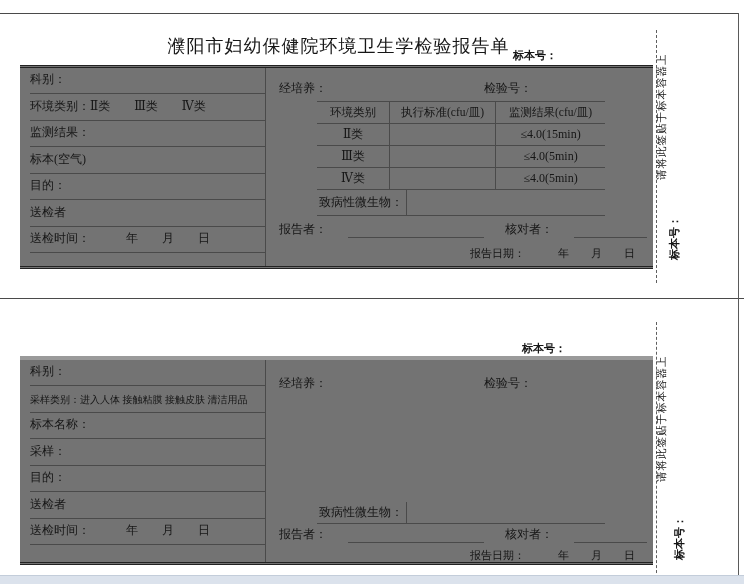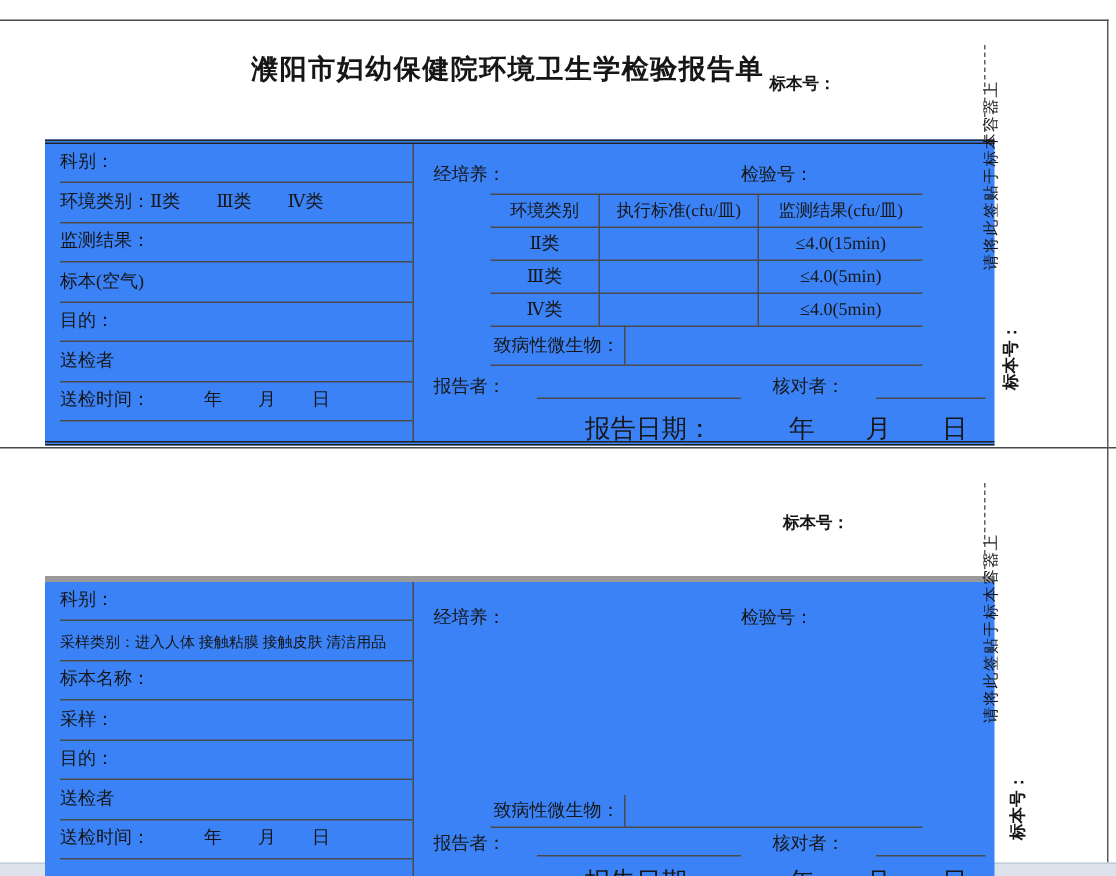--- a/index.html
+++ b/index.html
@@ -11,29 +11,29 @@
   .rule{position:absolute;border-top:1px solid #4a4a4a;}
   .rule.top{left:0;top:13px;width:739px;}
   .rule.mid{left:0;top:298px;width:744px;}
   .vrule{position:absolute;left:738px;top:13px;height:562px;border-left:1px solid #5a5a5a;}
   .dash{position:absolute;border-left:1px dashed #5f5f5f;}
   .dash.d1{left:656px;top:30px;height:253px;}
   .dash.d2{left:656px;top:322px;height:256px;}
   .strip{position:absolute;left:0;top:575px;width:744px;height:9px;background:#dbe2ec;border-top:1px solid #c3cdda;}
 
   
-  .title{position:absolute;left:22px;width:633px;text-align:center;font-weight:bold;font-size:18px;letter-spacing:1px;white-space:nowrap;}
+  .title{position:absolute;left:22px;width:633px;text-align:center;font-weight:normal;font-size:18px;letter-spacing:1px;white-space:nowrap;}
   .title.t1{top:34px;}
   .title.t2{top:329px;width:573px;}
   .specno{position:absolute;font-size:11px;font-weight:bold;white-space:nowrap;}
   .specno.s1{left:513px;top:48px;}
   .specno.s2{left:522px;top:341px;}
 
   
-  .tbl{position:absolute;left:30px;width:633px;box-sizing:border-box;display:flex;background:#3b82f6;margin-top:28px;}
+  .tbl{position:absolute;left:20px;width:633px;box-sizing:border-box;display:flex;background:#737373;}
   .tbl.tbl1{top:65px;height:204px;border-top:3px double #222;border-bottom:3px double #222;}
   .tbl.tbl2{top:356px;height:209px;border-top:4px solid #9a9a9a;border-bottom:3px double #222;}
 
   .lcol{width:246px;border-right:1px solid #4a4a4a;display:flex;flex-direction:column;box-sizing:border-box;}
   .lrow{flex:1;margin-left:10px;border-bottom:1px solid #4a4a4a;display:flex;align-items:flex-end;padding-bottom:5px;font-size:12px;white-space:nowrap;overflow:visible;}
   .lrow.compact{font-size:10px;letter-spacing:0;}
   .lspacer1{height:13px;}
   .lspacer2{height:17px;}
 
   .rcol{flex:1;position:relative;font-size:12px;}
@@ -57,21 +57,21 @@
   .pfill{flex:1;align-self:stretch;}
 
   .sigrow{position:absolute;left:12px;right:6px;height:18px;display:flex;align-items:flex-end;font-size:12px;white-space:nowrap;gap:20px;}
   .sigrow.r1{top:152px;}
   .sigrow.r2{top:165px;}
   .sfill{border-bottom:1px solid #4a4a4a;height:14px;}
   .sfill.f1{width:136px;}
   .sfill.f2{flex:1;}
   .slabel{padding:0 1px;}
 
-  .daterow{position:absolute;left:0;right:18px;text-align:right;font-size:17px;white-space:nowrap;}
+  .daterow{position:absolute;left:0;right:18px;text-align:right;font-size:11px;white-space:nowrap;}
   .daterow.r1{top:178px;}
   .daterow.r2{top:188px;}
 
   
   .vtext{position:absolute;white-space:nowrap;transform:rotate(-90deg);transform-origin:0 100%;height:14px;line-height:14px;}
   .vtext.note{font-size:10.5px;letter-spacing:1px;}
   .vtext.sideno{font-size:11px;font-weight:bold;}
   .vtext.n1{left:669px;top:166px;}
   .vtext.n2{left:681px;top:246px;}
   .vtext.n3{left:669px;top:468px;}

